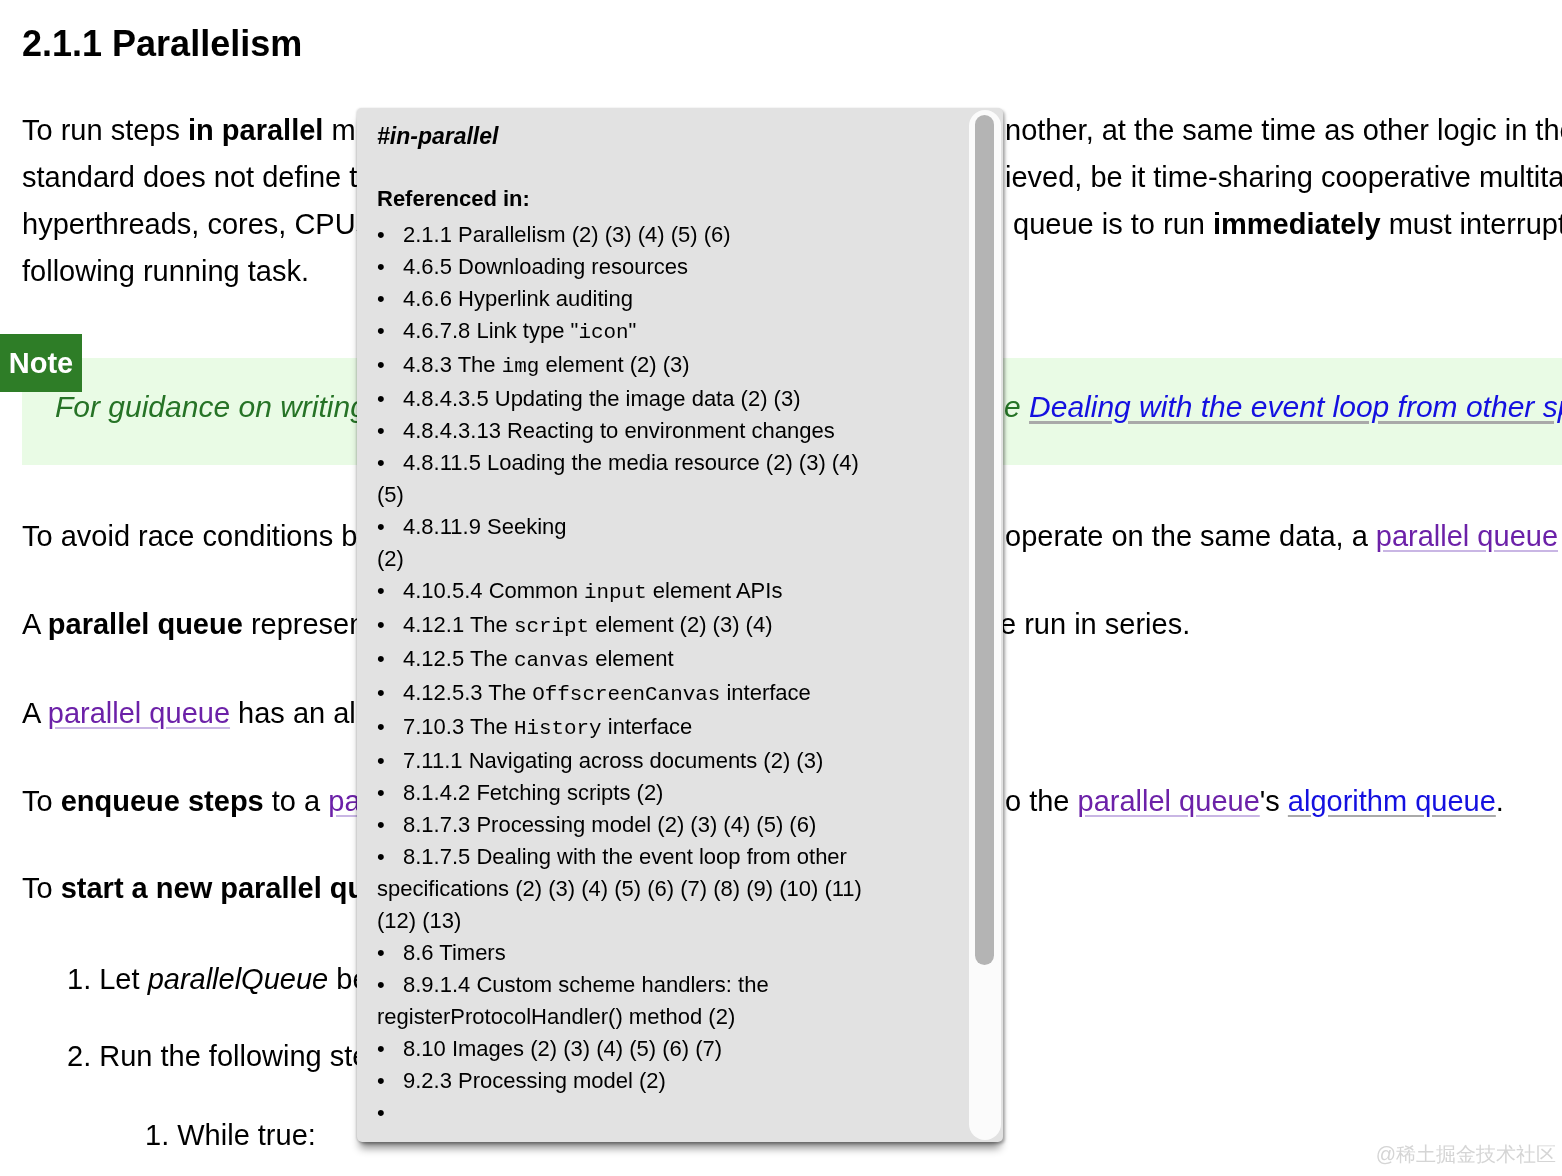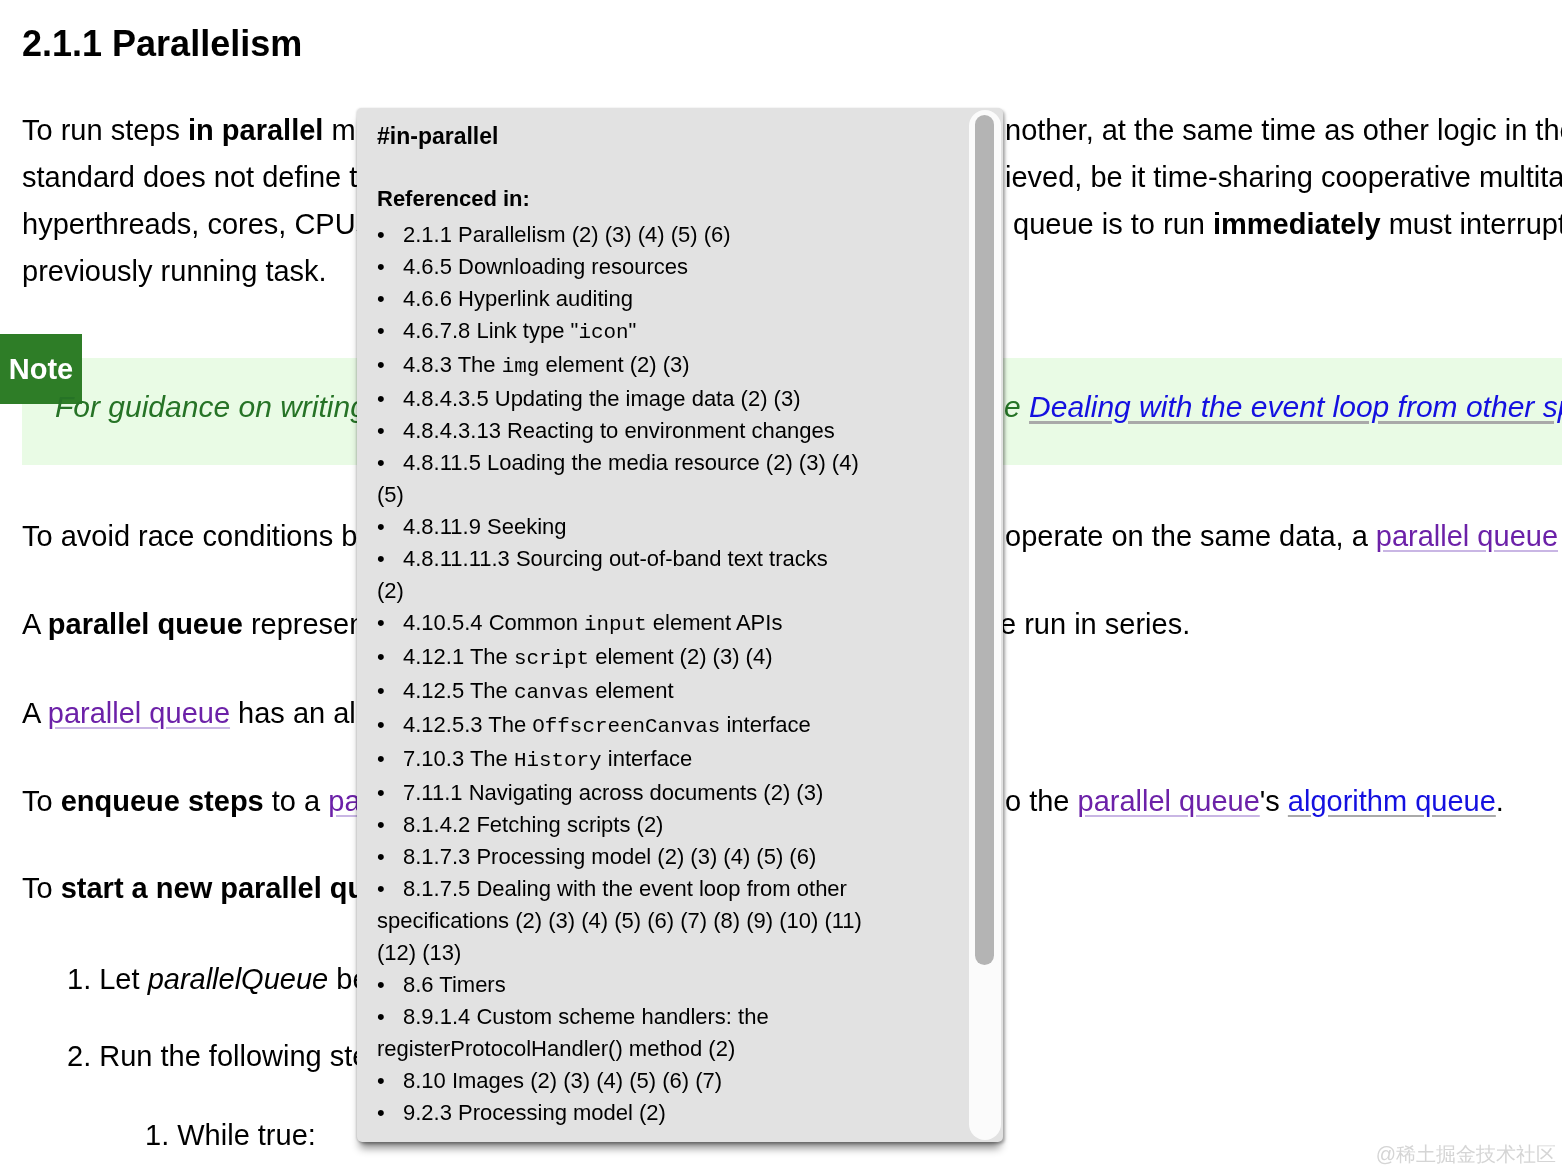--- a/index.html
+++ b/index.html
@@ -16,36 +16,36 @@
     position:absolute;left:22px;
     font-size:29px;line-height:34px;white-space:pre;
   }
   .bg-line.right{left:1005px;}
   .seg-b{font-weight:700;}
   .seg-i{font-style:italic;}
   .seg-c{font-family:"Liberation Mono","DejaVu Sans Mono",monospace;color:#000000;font-size:0.95em;}
   .link-blue{color:#1410e0;text-decoration:underline;text-decoration-color:#a9a9a9;text-underline-offset:4px;}
   .link-purple{color:#6c21a8;text-decoration:underline;text-decoration-color:#c9b6e4;text-underline-offset:4px;}
   .note-label{
-    position:absolute;left:0;top:334px;width:82px;height:70px;
+    position:absolute;left:0;top:334px;width:82px;height:58px;
     background:#2e7d27;color:#fff;font-weight:700;font-size:29px;
     display:flex;align-items:center;justify-content:center;z-index:2;
   }
   .note-box{
     position:absolute;left:22px;top:358px;width:1540px;height:107px;
     background:#e9fbe5;z-index:1;
   }
   .note-text{color:#267326;font-style:italic;font-size:30px;z-index:2;}
   .popup{
     position:absolute;left:357px;top:108px;width:646px;height:1034px;
     box-sizing:border-box;background:#e2e2e2;border-radius:5px;
     padding:13px 40px 0 20px;overflow:hidden;z-index:5;
     box-shadow:2px 2px 3px rgba(0,0,0,0.28), 0 9px 8px -3px rgba(0,0,0,0.45), -1px 0 2px rgba(0,0,0,0.12);
   }
-  .popup-title{font-size:23px;font-weight:700;line-height:30px;margin-bottom:10px;}
+  .popup-title{font-size:23px;font-weight:700;line-height:30px;margin-bottom:10px;font-style:italic;}
   .popup-label{font-size:22px;font-weight:700;line-height:32px;margin-bottom:4px;margin-top:32px;}
   .ref-line{font-size:22px;line-height:32px;white-space:pre;color:#000;}
   .bullet{display:inline-block;width:26px;}
   .sb-track{
     position:absolute;right:2px;top:2px;width:32px;height:1030px;
     background:#fbfbfb;border-radius:16px;
   }
   .sb-thumb{
     position:absolute;right:7px;top:5px;width:19px;height:850px;
     background:#b4b4b4;border-radius:10px;
@@ -59,21 +59,21 @@
 <body>
 
 <h1 class="heading">2.1.1 Parallelism</h1>
 
 <div class="bg-line" style="top:113px"><span>To run steps </span><span class="seg-b">in parallel</span><span> means those steps are to be run, one after a</span></div>
 <div class="bg-line right" style="top:113px"><span>nother, at the same time as other logic in the standard (e.g., at the</span></div>
 <div class="bg-line" style="top:160px"><span>standard does not define the precise mechanism by which this is ach</span></div>
 <div class="bg-line right" style="top:160px"><span>ieved, be it time-sharing cooperative multitasking, fibers, threads,</span></div>
 <div class="bg-line" style="top:207px"><span>hyperthreads, cores, CPUs, machines, etc. By contrast, an operation</span></div>
 <div class="bg-line right" style="top:207px"><span> queue is to run </span><span class="seg-b">immediately</span><span> must interrupt the currently running</span></div>
-<div class="bg-line" style="top:254px"><span>previously running task.</span></div>
+<div class="bg-line" style="top:254px"><span>following running task.</span></div>
 
 <div class="note-box"></div>
 <div class="note-label">Note</div>
 <div class="bg-line note-text" style="left:55px;top:390px"><span>For guidance on writing specifications that use parallelism, see th</span></div>
 <div class="bg-line note-text" style="left:1004px;top:390px"><span>e </span><span class="link-blue seg-i">Dealing with the event loop from other specifications</span></div>
 
 <div class="bg-line" style="top:519px"><span>To avoid race conditions between different parallel algorithms that</span></div>
 <div class="bg-line right" style="top:519px"><span>operate on the same data, a </span><span class="link-purple">parallel queue</span><span> can be used.</span></div>
 <div class="bg-line" style="top:607px"><span>A </span><span class="seg-b">parallel queue</span><span> represents a queue of algorithm steps that must b</span></div>
 <div class="bg-line right" style="top:607px;left:1000px"><span>e run in series.</span></div>
@@ -112,21 +112,20 @@
         <div class="ref-line"><span class="bullet">•</span><span>4.8.4.3.13 Reacting to environment changes</span></div>
       </div>
       <div>
         <div class="ref-line"><span class="bullet">•</span><span>4.8.11.5 Loading the media resource (2) (3) (4)</span></div>
         <div class="ref-line"><span>(5)</span></div>
       </div>
       <div>
         <div class="ref-line"><span class="bullet">•</span><span>4.8.11.9 Seeking</span></div>
       </div>
       <div>
-        <div class="ref-line"><span class="bullet">•</span><span>4.8.11.11.3 Sourcing out-of-band text tracks</span></div>
         <div class="ref-line"><span>(2)</span></div>
       </div>
       <div>
         <div class="ref-line"><span class="bullet">•</span><span>4.10.5.4 Common </span><span class="seg-c">input</span><span> element APIs</span></div>
       </div>
       <div>
         <div class="ref-line"><span class="bullet">•</span><span>4.12.1 The </span><span class="seg-c">script</span><span> element (2) (3) (4)</span></div>
       </div>
       <div>
         <div class="ref-line"><span class="bullet">•</span><span>4.12.5 The </span><span class="seg-c">canvas</span><span> element</span></div>

